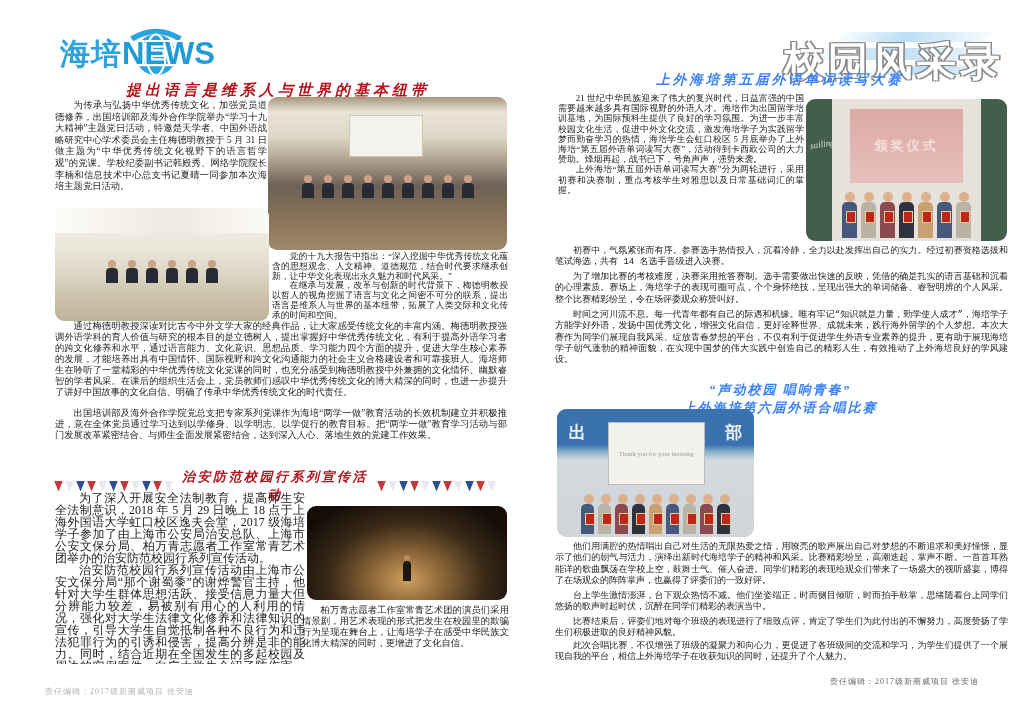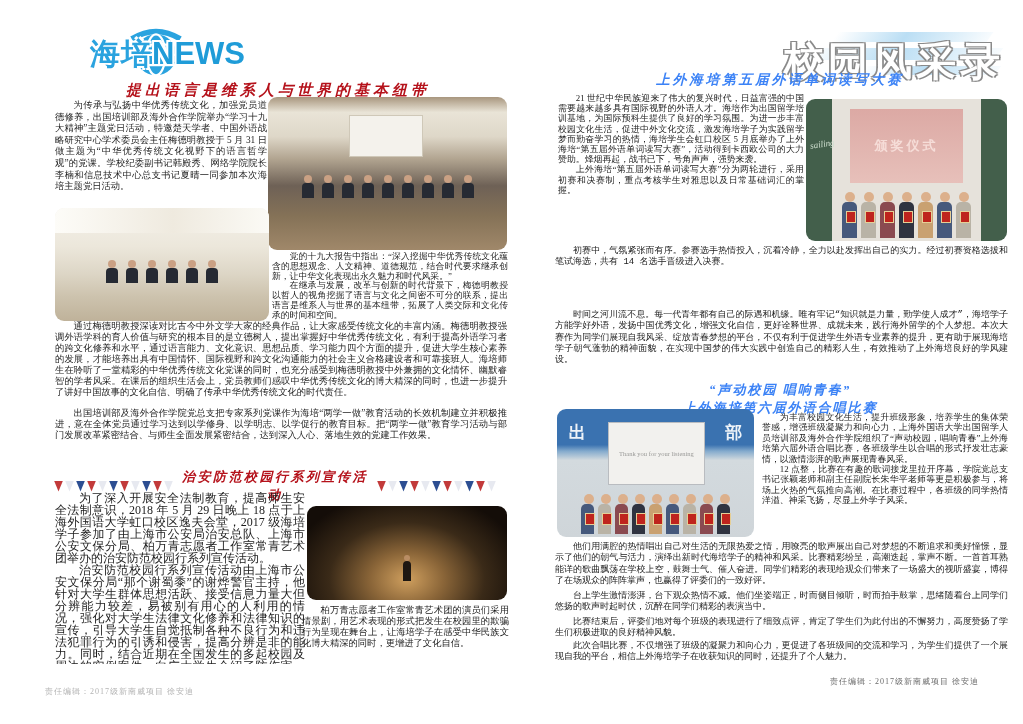--- a/index.html
+++ b/index.html
@@ -8,21 +8,21 @@
   .page{position:absolute;top:20px;width:480px;height:690px;background:#fff;}
   .page.left{left:35px;}
   .page.right{left:545px;width:465px;}
 
   
   .logo{position:absolute;left:25px;top:4px;width:210px;height:56px;}
   .globe{position:absolute;left:68px;top:0px;}
   .logo-text{position:absolute;left:0px;top:10px;white-space:nowrap;}
   .logo-cn{font-family:"Liberation Sans","DejaVu Sans",sans-serif;font-weight:bold;font-size:30px;
            color:#2aa3df;letter-spacing:1px;
-           text-shadow:-2px -2px 0 #fff,2px -2px 0 #fff,-2px 2px 0 #fff,2px 2px 0 #fff,0 0 2px #fff;margin-left:30px;}
+           text-shadow:-2px -2px 0 #fff,2px -2px 0 #fff,-2px 2px 0 #fff,2px 2px 0 #fff,0 0 2px #fff;}
   .logo-en{font-family:"Liberation Sans","DejaVu Sans",sans-serif;font-weight:bold;font-size:31px;
            color:#1f9cd8;letter-spacing:0px;
            text-shadow:-2px -2px 0 #fff,2px -2px 0 #fff,-2px 2px 0 #fff,2px 2px 0 #fff;}
 
   
   .cal{font-style:italic;font-weight:bold;margin:0;position:absolute;text-align:center;}
   .red{color:#b5121b;}
   .dark{color:#3b82f6;}
 
   
@@ -239,20 +239,23 @@
           </span>
           <span class="person">
             <span class="cert"></span>
           </span>
         </div>
     </div>
 
     <div class="txt fs-f" style="left:10px;top:226px;width:453px;height:23px;">
       <p>初赛中，气氛紧张而有序。参赛选手热情投入，沉着冷静，全力以赴发挥出自己的实力。经过初赛资格选拔和笔试海选，共有 14 名选手晋级进入决赛。</p>
     </div>
+    <div class="txt fs-f" style="left:10px;top:252px;width:453px;height:35px;">
+      <p>为了增加比赛的考核难度，决赛采用抢答赛制。选手需要做出快速的反映，凭借的确是扎实的语言基础和沉着的心理素质。赛场上，海培学子的表现可圈可点，个个身怀绝技，呈现出强大的单词储备、睿智明辨的个人风采。整个比赛精彩纷呈，令在场评委观众称赞叫好。</p>
+    </div>
     <div class="txt fs-f" style="left:10px;top:290px;width:453px;height:69px;">
       <p>时间之河川流不息。每一代青年都有自己的际遇和机缘。唯有牢记“知识就是力量，勤学使人成才”，海培学子方能学好外语，发扬中国优秀文化，增强文化自信，更好诠释世界、成就未来，践行海外留学的个人梦想。本次大赛作为同学们展现自我风采、绽放青春梦想的平台，不仅有利于促进学生外语专业素养的提升，更有助于展现海培学子朝气蓬勃的精神面貌，在实现中国梦的伟大实践中创造自己的精彩人生，有效推动了上外海培良好的学风建设。</p>
     </div>
 
     <h2 class="cal dark" style="left:10px;top:361px;width:450px;font-size:13px;letter-spacing:2px;">“声动校园 唱响青春”</h2>
     <h2 class="cal dark" style="left:10px;top:379px;width:450px;font-size:13px;letter-spacing:2px;">上外海培第六届外语合唱比赛</h2>
 
     <div id="photo5" class="photo" style="left:12px;top:389px;width:197px;height:128px;">
       <span class="wall-l">出</span>
       <span class="wall-r">部</span>
@@ -281,24 +284,20 @@
           </span>
           <span class="person">
             <span class="cert"></span>
           </span>
           <span class="person">
             <span class="cert"></span>
           </span>
         </div>
     </div>
 
-    <div class="txt fs-g" style="left:217px;top:392px;width:246px;height:130px;">
-      <p>为丰富校园文化生活，提升班级形象，培养学生的集体荣誉感，增强班级凝聚力和向心力，上海外国语大学出国留学人员培训部及海外合作学院组织了“声动校园，唱响青春”上外海培第六届外语合唱比赛，各班级学生以合唱的形式抒发壮志豪情，以激情澎湃的歌声展现青春风采。</p>
-      <p>12 点整，比赛在有趣的歌词接龙里拉开序幕，学院党总支书记张颖老师和副主任副院长朱华平老师等更是积极参与，将场上火热的气氛推向高潮。在比赛过程中，各班级的同学热情洋溢、神采飞扬，尽显上外学子风采。</p>
-    </div>
 
     <div class="txt fs-f" style="left:10px;top:522px;width:453px;height:46px;">
       <p>他们用满腔的热情唱出自己对生活的无限热爱之情，用嘹亮的歌声展出自己对梦想的不断追求和美好憧憬，显示了他们的朝气与活力，演绎出新时代海培学子的精神和风采。比赛精彩纷呈，高潮迭起，掌声不断。一首首耳熟能详的歌曲飘荡在学校上空，鼓舞士气、催人奋进。同学们精彩的表现给观众们带来了一场盛大的视听盛宴，博得了在场观众的阵阵掌声，也赢得了评委们的一致好评。</p>
     </div>
     <div class="txt fs-f" style="left:10px;top:571px;width:453px;height:23px;">
       <p>台上学生激情澎湃，台下观众热情不减。他们坐姿端正，时而侧目倾听，时而拍手鼓掌，思绪随着台上同学们悠扬的歌声时起时伏，沉醉在同学们精彩的表演当中。</p>
     </div>
     <div class="txt fs-f" style="left:10px;top:597px;width:453px;height:23px;">
       <p>比赛结束后，评委们地对每个班级的表现进行了细致点评，肯定了学生们为此付出的不懈努力，高度赞扬了学生们积极进取的良好精神风貌。</p>
     </div>

